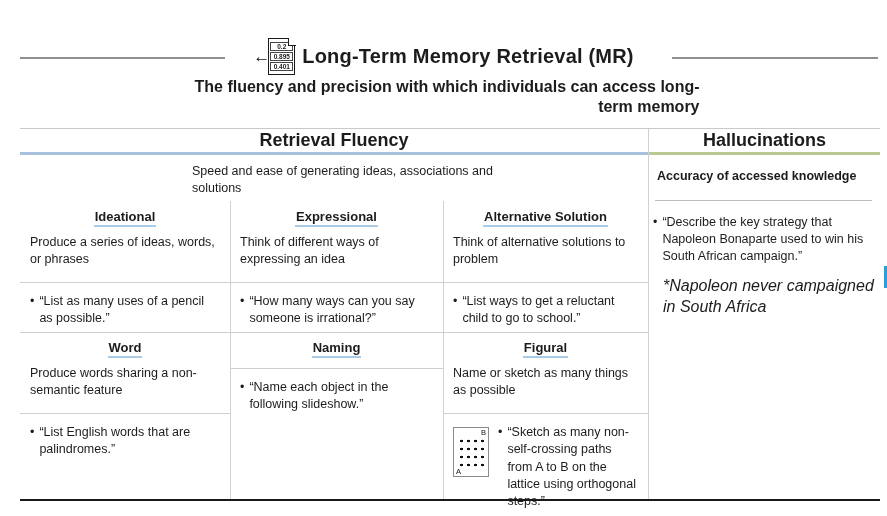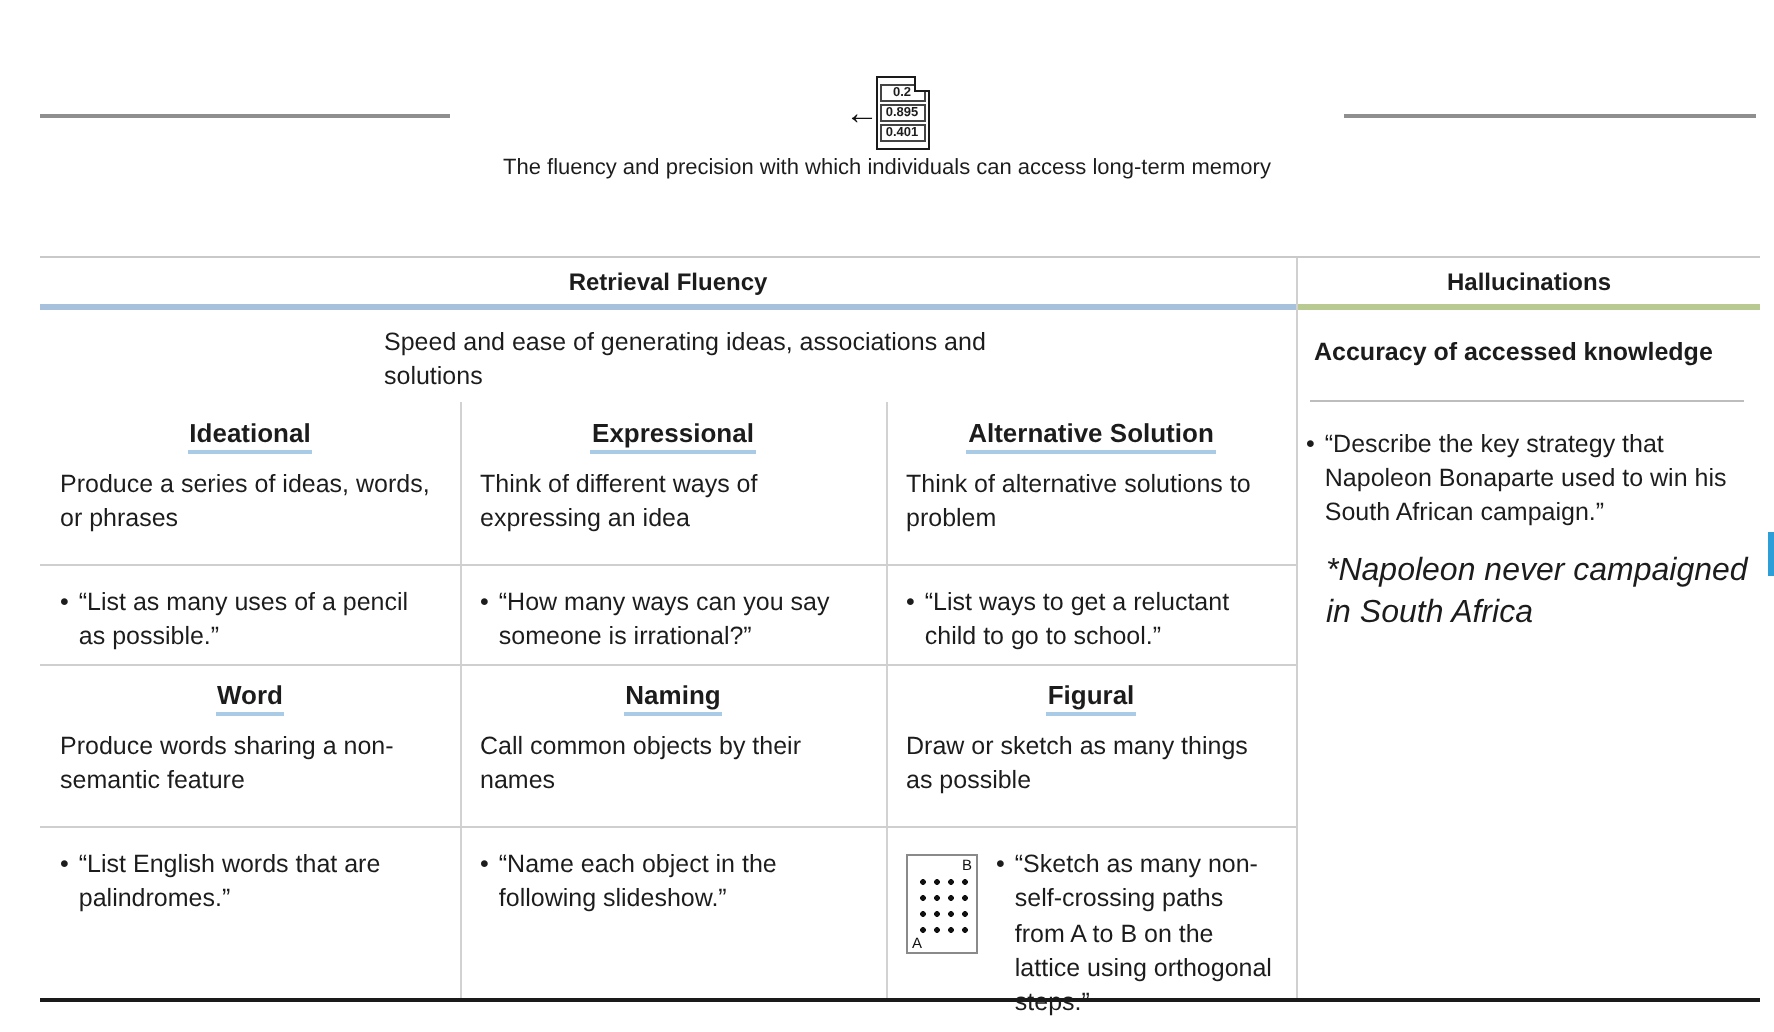--- a/index.html
+++ b/index.html
@@ -17,32 +17,32 @@
   .doc{position:relative;width:27px;height:37px;border:1.5px solid #1a1a1a;background:#fff;
        display:flex;flex-direction:column;justify-content:center;align-items:stretch;
        padding:1px;box-sizing:border-box;}
   .doc .fold{position:absolute;top:-1.5px;right:-1.5px;width:7px;height:7px;background:#fff;
              border-left:1.5px solid #1a1a1a;border-bottom:1.5px solid #1a1a1a;}
   .doc .num{font-size:6.5px;line-height:1.1;font-weight:bold;text-align:center;
             border:0.5px solid #444;margin:0.5px 0;padding:0;}
   .doc .num:first-child{width:60%;}
   .page-title{font-size:20px;font-weight:bold;letter-spacing:0.2px;}
 
-  .subtitle{position:absolute;top:77px;left:0;width:100%;text-align:center;
-            font-weight:normal;font-size:11px;line-height:1.28;}
+  .subtitle{position:absolute;top:77px;left:0;width:100%;text-align:right;
+            font-weight:bold;font-size:16px;line-height:1.28;}
   .subtitle-inner{max-width:512px;margin:0 auto;}
 
   
   .tbl{position:absolute;left:20px;top:128px;width:860px;height:370px;
        border-top:1px solid #c9c9c9;border-bottom:2.5px solid #1a1a1a;box-sizing:content-box;}
   .sec-fluency{position:absolute;left:0;top:0;width:628px;height:100%;}
   .sec-hall{position:absolute;left:628px;top:0;width:232px;height:100%;
             border-left:1px solid #d0d0d0;box-sizing:border-box;}
   .sec-header{height:23px;display:flex;align-items:center;justify-content:center;
-              font-weight:bold;font-size:12px;}
+              font-weight:bold;font-size:18px;}
   .accent-bar{height:3px;width:100%;}
   .fluency-desc{margin:8px auto 0;width:360px;text-align:left;font-size:12.5px;line-height:1.38;
                 padding-left:38px;box-sizing:border-box;}
 
   .grid{position:absolute;left:0;top:72px;width:628px;display:grid;
         grid-template-columns:210px 213px 205px;grid-template-rows:131px auto;}
   .vdiv{position:absolute;top:72px;bottom:0;width:1px;background:#d2d2d2;}
   .vdiv1{left:210px;} .vdiv2{left:423px;}
   .hdiv{position:absolute;left:0;top:203px;width:628px;height:1px;background:#cfcfcf;}
 
@@ -81,20 +81,21 @@
   <div class="title-row">
     <div class="doc-icon">
       <span class="arrow">←</span>
       <span class="doc">
         <span class="fold"></span>
         <span class="num">0.2</span>
         <span class="num">0.895</span>
         <span class="num">0.401</span>
       </span>
     </div>
+    <h1 class="page-title" style="margin:0;">Long-Term Memory Retrieval (MR)</h1>
   </div>
 
   <div class="subtitle">
     <div class="subtitle-inner">The fluency and precision with which individuals can access long-term memory</div>
   </div>
 
   <div class="tbl">
 
     <div class="sec-fluency">
       <div class="sec-header">Retrieval Fluency</div>
@@ -142,31 +143,30 @@
           <div class="cell-desc">Produce words sharing a non-semantic feature</div>
           <div class="cell-sep"></div>
           <div class="cell-example">
             <span class="bullet">•</span>
             <span>“List English words that are palindromes.”</span>
           </div>
         </div>
 
         <div class="cell">
           <div class="cell-title"><span style="border-bottom-color: rgb(169, 203, 230);">Naming</span></div>
-          <div class="cell-desc">Call common objects by their names</div>
           <div class="cell-sep"></div>
           <div class="cell-example">
             <span class="bullet">•</span>
             <span>“Name each object in the following slideshow.”</span>
           </div>
         </div>
 
         <div class="cell">
           <div class="cell-title"><span style="border-bottom-color: rgb(169, 203, 230);">Figural</span></div>
-          <div class="cell-desc">Draw or sketch as many things as possible</div>
+          <div class="cell-desc">Name or sketch as many things as possible</div>
           <div class="cell-sep"></div>
           <div class="fig-example">
             <span class="lattice">
               <span class="lbl lbl-b">B</span>
               <span class="dots"></span>
               <span class="lbl lbl-a">A</span>
             </span>
             <span class="cell-example" style="margin:0;">
               <span class="bullet">•</span>
               <span>“Sketch as many non-self-crossing paths from A to B on the lattice using orthogonal steps.”</span>

